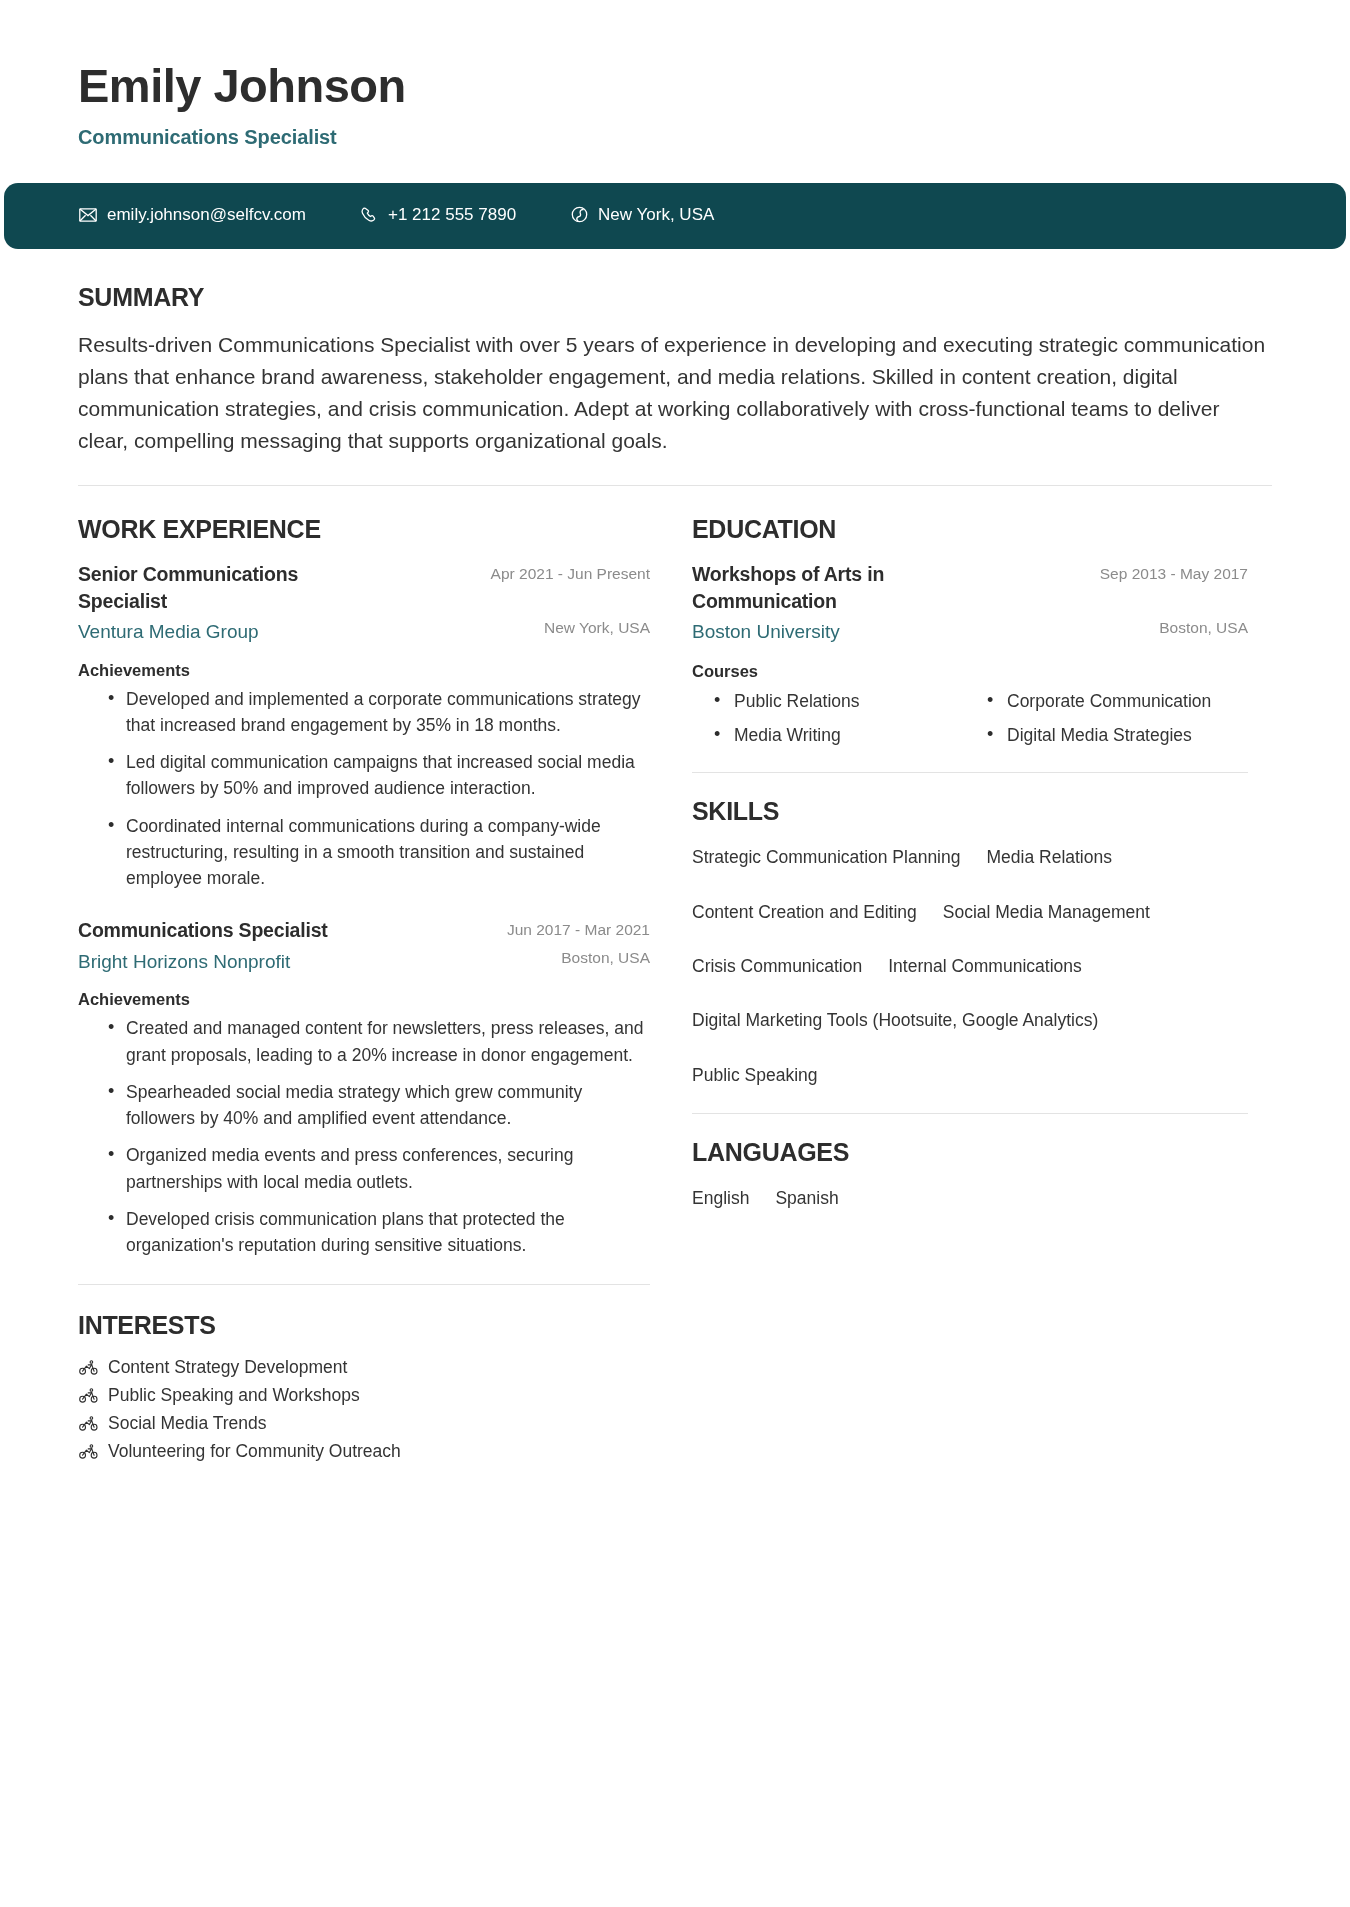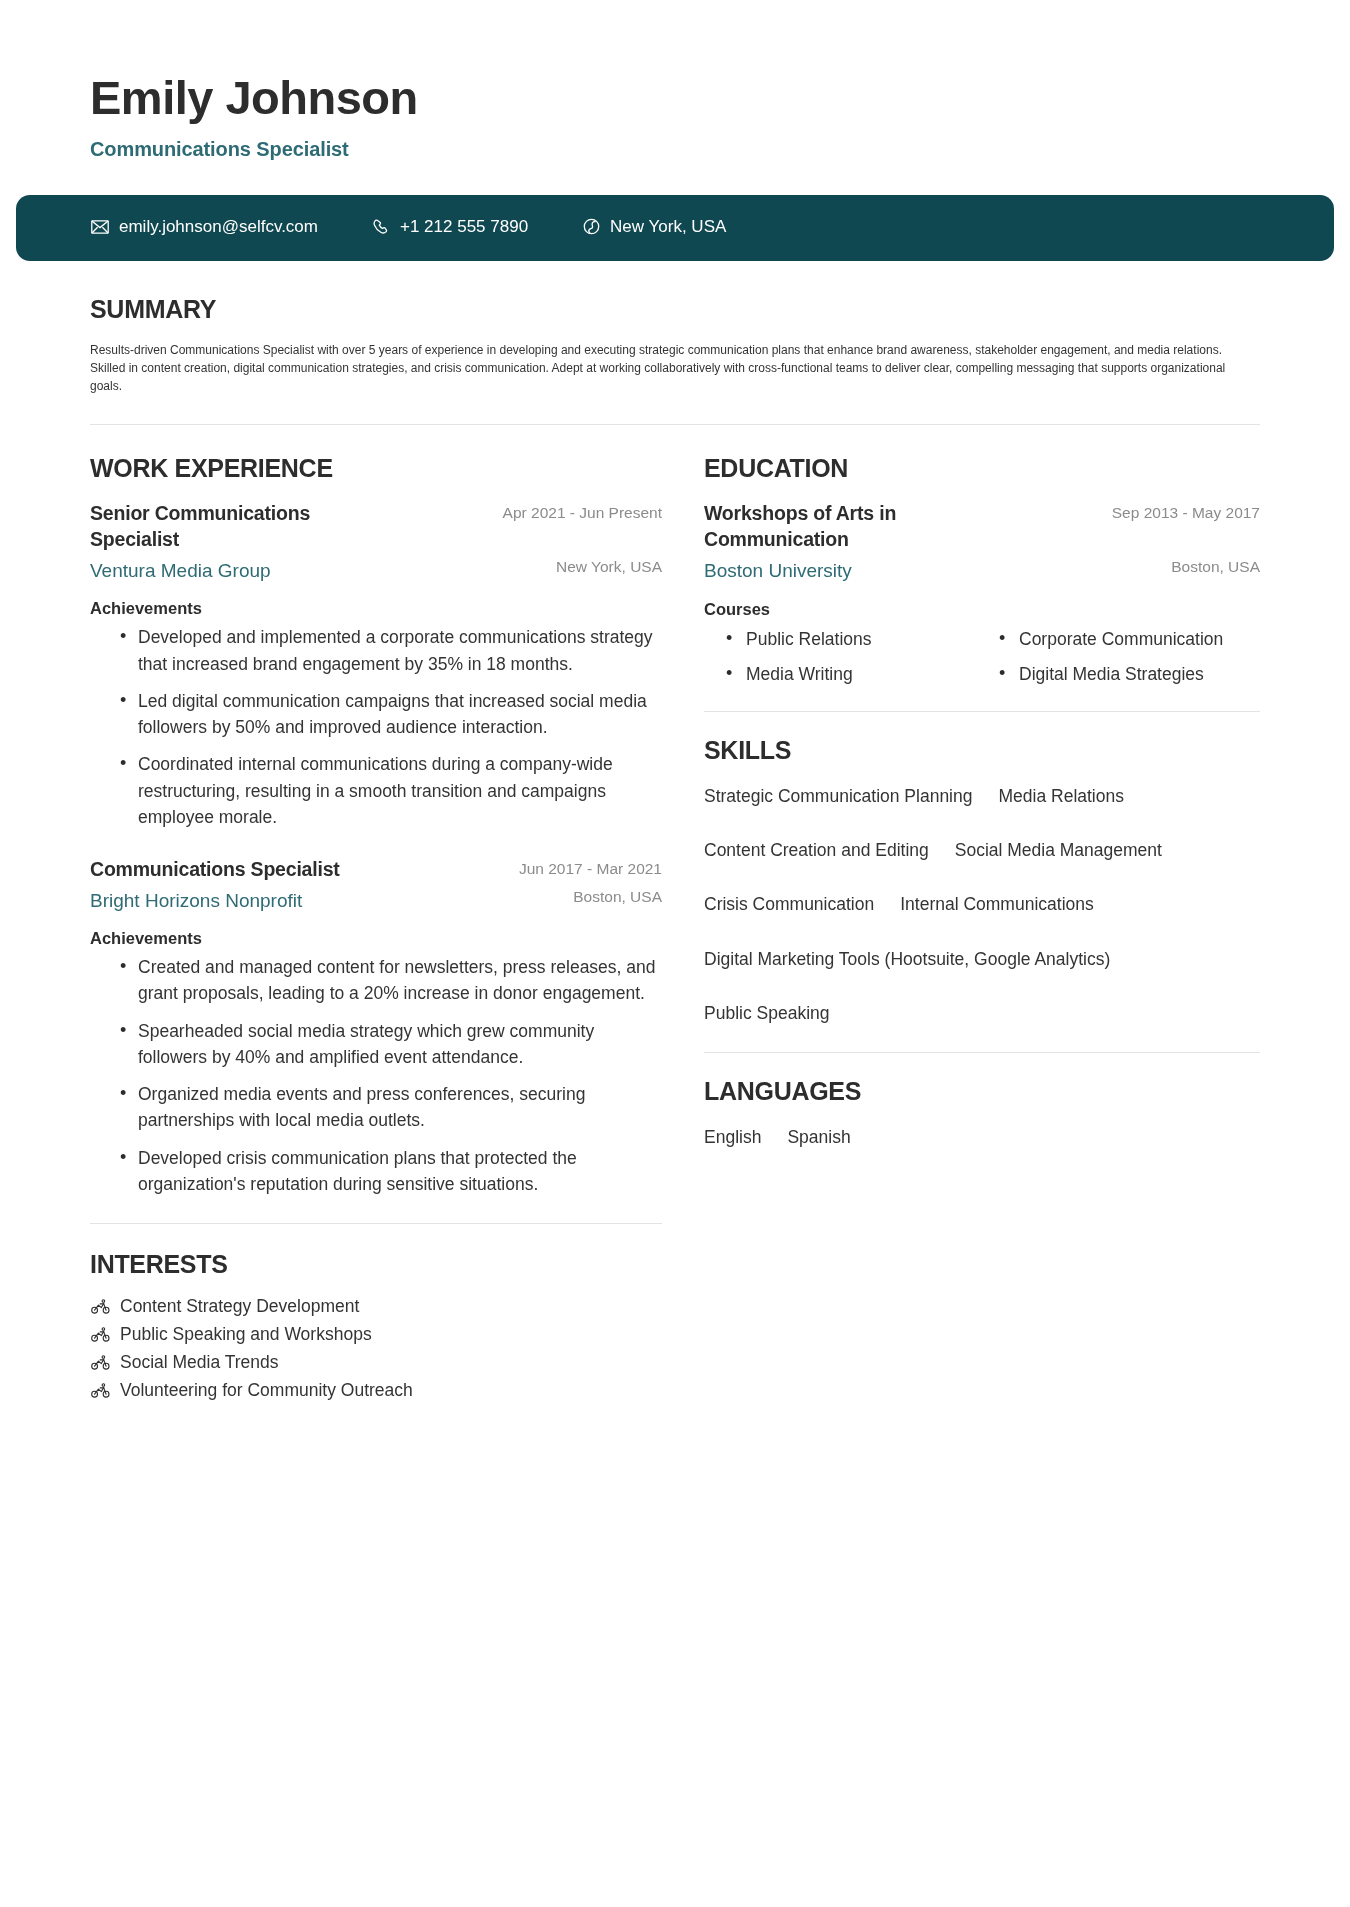--- a/index.html
+++ b/index.html
@@ -12,21 +12,21 @@
     font-family: "Liberation Sans", sans-serif;
     color: #2b2b2b;
     width: 1350px;
     min-height: 1907px;
     position: relative;
     -webkit-font-smoothing: antialiased;
   }
   .page {
     width: 1350px;
     min-height: 1907px;
-    padding: 16px;
+    padding: 4px;
     position: relative;
     background: #fff;
   }
 
   
   .header {
     padding: 56px 74px 18px 74px;
   }
   .name {
     font-size: 47px;
@@ -87,21 +87,21 @@
 
   .section-title {
     font-size: 25px;
     font-weight: 700;
     letter-spacing: -0.3px;
     color: #2d2d2d;
     margin: 0 0 17px 0;
   }
   .summary-section { padding-top: 34px; }
   .summary-text {
-    font-size: 12px;
+    font-size: 21px;
     line-height: 1.53;
     color: #343434;
     margin: 0;
     max-width: 1205px;
   }
   .divider {
     border: 0;
     border-top: 1px solid #e3e3e3;
     margin: 28px 0 0 0;
   }
@@ -320,21 +320,21 @@
               </div>
               <div class="entry-meta">
                 <div class="entry-date">Apr 2021 - Jun Present</div>
                 <div class="entry-loc">New York, USA</div>
               </div>
             </div>
             <div class="ach-label">Achievements</div>
             <ul class="bullets">
               <li>Developed and implemented a corporate communications strategy that increased brand engagement by 35% in 18 months.</li>
               <li>Led digital communication campaigns that increased social media followers by 50% and improved audience interaction.</li>
-              <li>Coordinated internal communications during a company-wide restructuring, resulting in a smooth transition and campaigns employee morale.</li>
+              <li>Coordinated internal communications during a company-wide restructuring, resulting in a smooth transition and sustained employee morale.</li>
             </ul>
           </div>
 
           <div class="entry">
             <div class="entry-head">
               <div class="entry-titles">
                 <div class="entry-role">Communications Specialist</div>
                 <div class="entry-org">Bright Horizons Nonprofit</div>
               </div>
               <div class="entry-meta">

